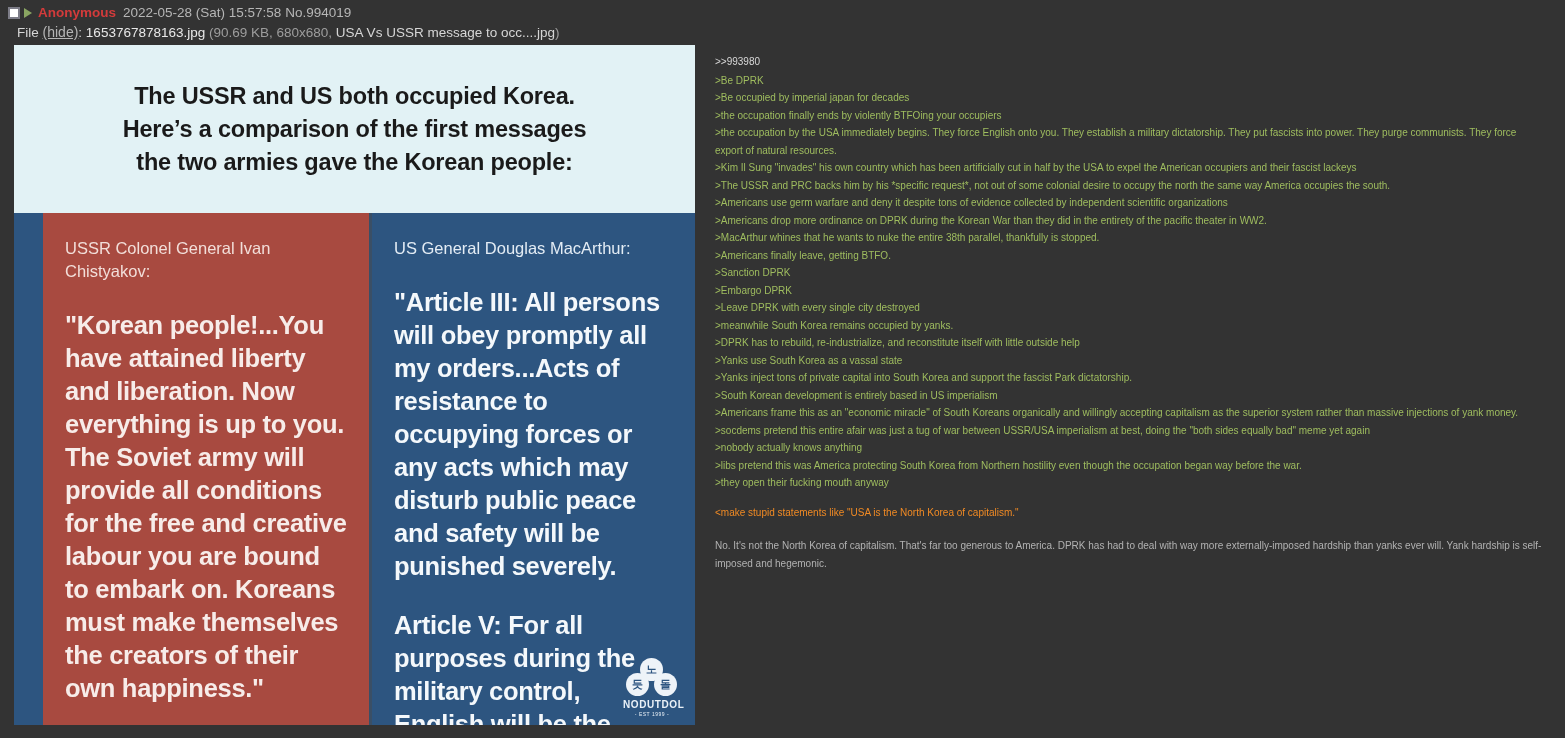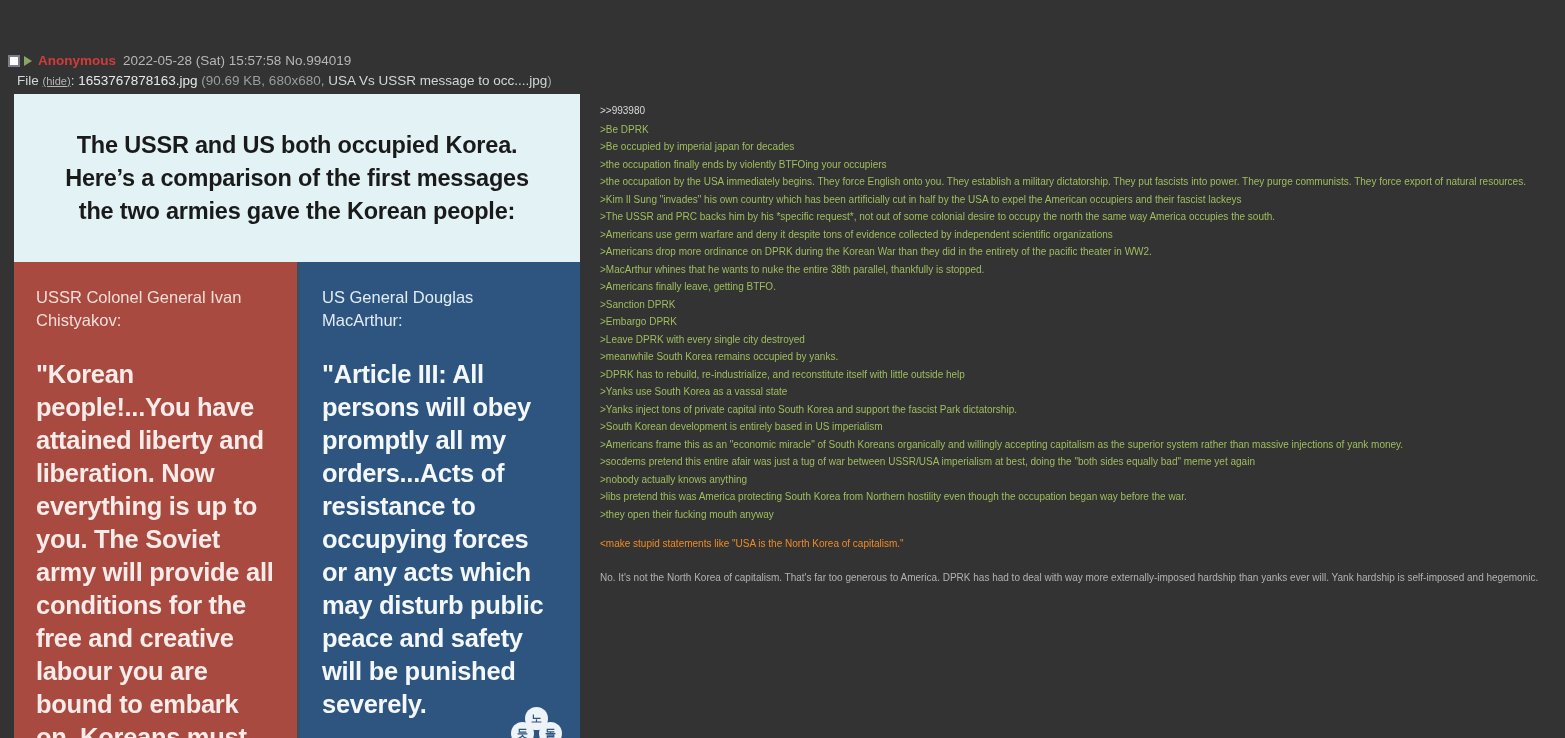--- a/index.html
+++ b/index.html
@@ -15,21 +15,20 @@
     color: #c5c8c6;
   }
 
   
   .post-header {
     padding: 4px 0 0 8px;
     font-size: 13.5px;
     line-height: 17px;
     color: #b5b5b5;
     white-space: nowrap;
-    margin-top: 48px;
   }
   .hdr-line1 { display: flex; align-items: center; gap: 4px; }
   .checkbox {
     width: 12px; height: 12px;
     background: #ffffff;
     border: 2px solid #7d7d88;
     box-sizing: border-box;
     display: inline-block;
   }
   .tri-arrow {
@@ -38,36 +37,36 @@
     border-top: 5px solid transparent;
     border-bottom: 5px solid transparent;
     display: inline-block;
     margin-right: 2px;
   }
   .poster-name { color: #d33b3b; font-weight: bold; }
   .post-meta { color: #b6b6b6; margin-left: 3px; }
 
   .hdr-line2 { margin-top: 3px; padding-left: 9px; font-size: 13.5px; color: #b6b6b6; }
   .file-label { color: #d6d6d6; }
-  .file-hide { font-size: 11px; text-decoration: underline; }
+  .file-hide { font-size: 14px; text-decoration: underline; }
   .file-name { color: #e8e8e8; text-align: center; }
   .file-info { color: #9d9d9d; }
   .file-orig { color: #d6d6d6; }
 
   
   .post-body {
     display: flex;
     align-items: flex-start;
     padding-left: 14px;
     margin-top: 4px;
   }
 
   
   .infographic {
-    width: 566px;
+    width: 681px;
     height: 680px;
     background: #2d5580;
     flex: 0 0 auto;
     display: flex;
     flex-direction: column;
     overflow: hidden;
     position: relative;
   }
   .info-head {
     background: #e2f2f5;
@@ -80,21 +79,21 @@
     justify-content: center;
     text-align: center;
     font-family: "Liberation Sans", sans-serif;
     font-weight: bold;
     font-size: 23.5px;
     line-height: 33px;
     letter-spacing: -0.2px;
   }
   .info-head .l { display: block; }
 
-  .info-cols { display: flex; flex: 1 1 auto; min-height: 0; }
+  .info-cols { display: flex; flex: 1 1 auto; min-height: 0; padding-left: 29px; }
   .col {
     flex: 1 1 50%;
     padding: 24px 22px 0 22px;
     box-sizing: border-box;
     position: relative;
   }
   .col-ussr { background: #a84a40; }
   .col-us { background: #2d5580; border-left: 3px solid #3a4f66; }
   .col-attrib {
     color: #f2ded9;

